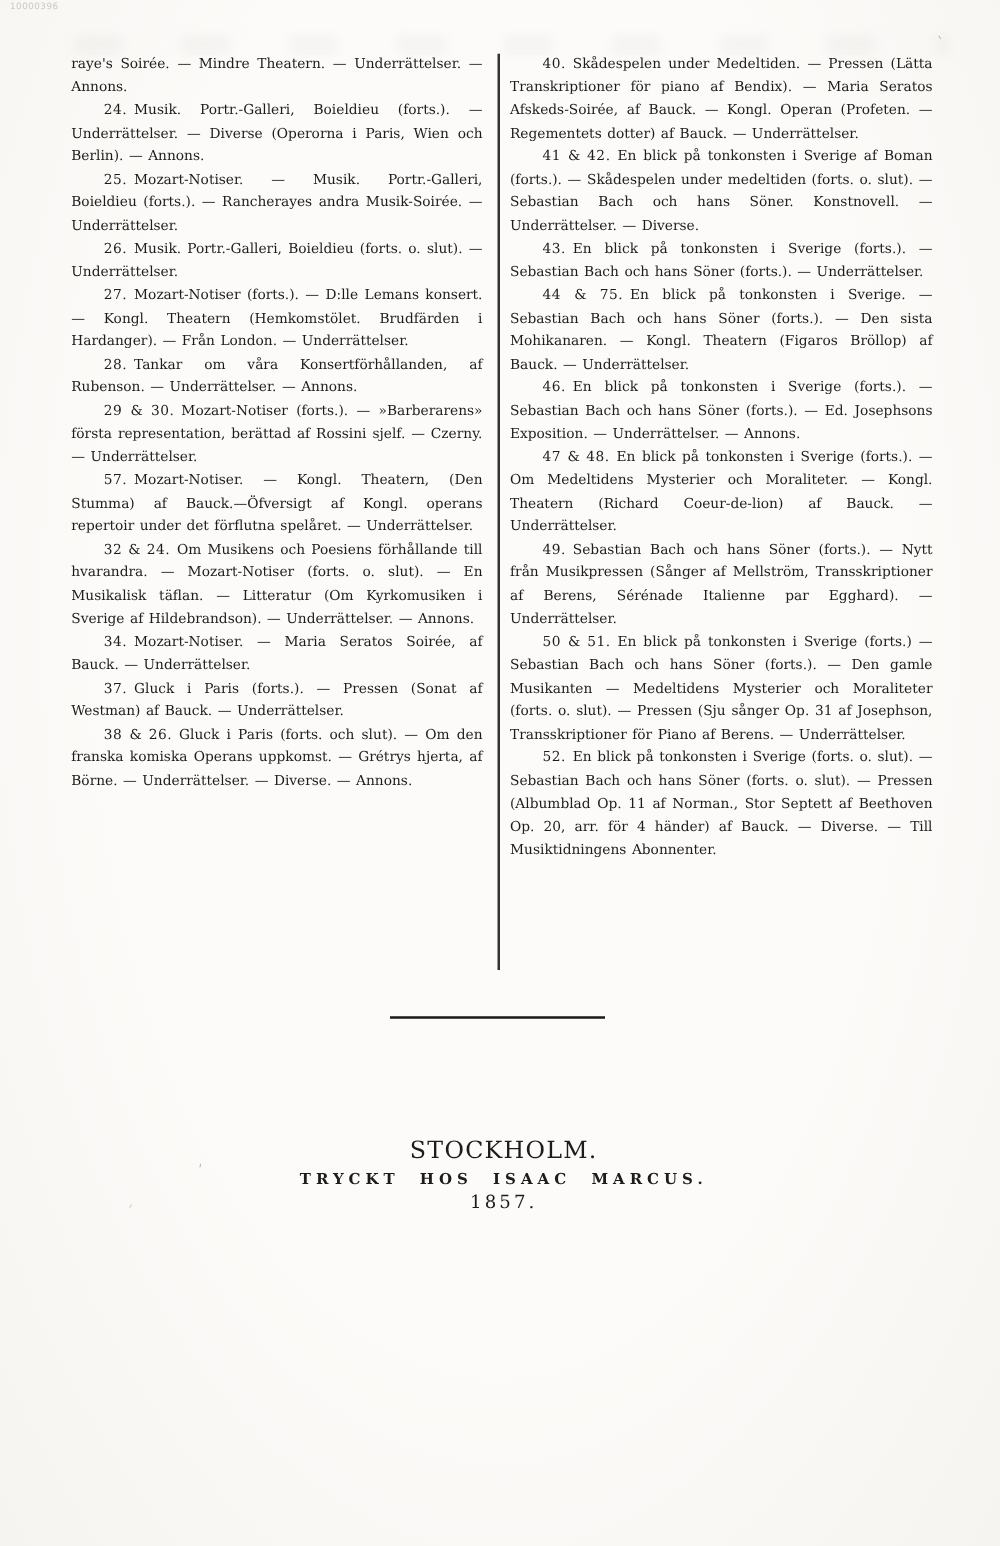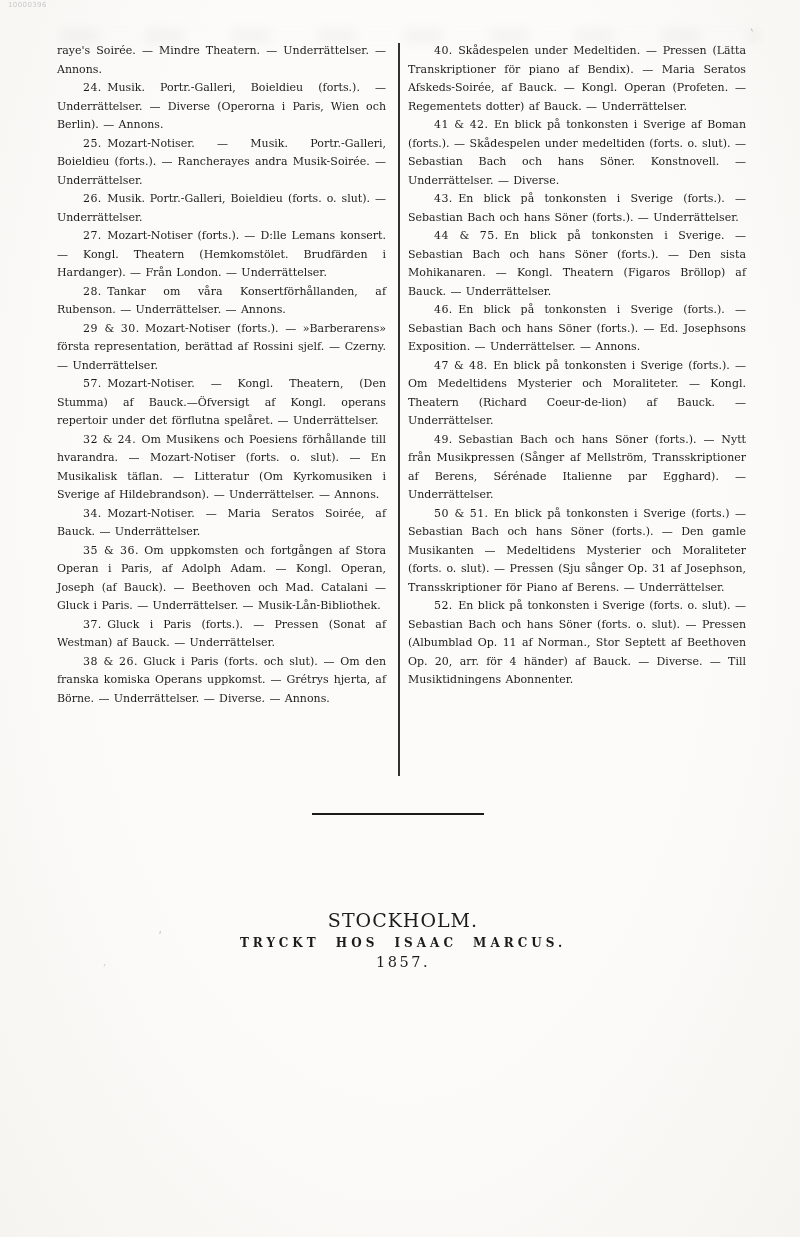--- a/index.html
+++ b/index.html
@@ -71,21 +71,20 @@
     <p class="entry cont">raye's Soirée. — Mindre Theatern. — Underrättelser. — Annons.</p>
     <p class="entry"><b>24</b><b>.</b> Musik. Portr.-Galleri, Boieldieu (forts.). — Underrättelser. — Diverse (Operorna i Paris, Wien och Berlin). — Annons.</p>
     <p class="entry"><b>25</b><b>.</b> Mozart-Notiser. — Musik. Portr.-Galleri, Boieldieu (forts.). — Rancherayes andra Musik-Soirée. — Underrättelser.</p>
     <p class="entry"><b>26</b><b>.</b> Musik. Portr.-Galleri, Boieldieu (forts. o. slut). — Underrättelser.</p>
     <p class="entry"><b>27</b><b>.</b> Mozart-Notiser (forts.). — D:lle Lemans konsert. — Kongl. Theatern (Hemkomstölet. Brudfärden i Hardanger). — Från London. — Underrättelser.</p>
     <p class="entry"><b>28</b><b>.</b> Tankar om våra Konsertförhållanden, af Rubenson. — Underrättelser. — Annons.</p>
     <p class="entry"><b>29</b> &amp; <b>30</b><b>.</b> Mozart-Notiser (forts.). — »Barberarens» första representation, berättad af Rossini sjelf. — Czerny. — Underrättelser.</p>
     <p class="entry"><b>57</b><b>.</b> Mozart-Notiser. — Kongl. Theatern, (Den Stumma) af Bauck.—Öfversigt af Kongl. operans repertoir under det förflutna spelåret. — Underrättelser.</p>
     <p class="entry"><b>32</b> &amp; <b>24</b><b>.</b> Om Musikens och Poesiens förhållande till hvarandra. — Mozart-Notiser (forts. o. slut). — En Musikalisk täflan. — Litteratur (Om Kyrkomusiken i Sverige af Hildebrandson). — Underrättelser. — Annons.</p>
     <p class="entry"><b>34</b><b>.</b> Mozart-Notiser. — Maria Seratos Soirée, af Bauck. — Underrättelser.</p>
-    <p class="entry"><b>35</b> &amp; <b>36</b><b>.</b> Om uppkomsten och fortgången af Stora Operan i Paris, af Adolph Adam. — Kongl. Operan, Joseph (af Bauck). — Beethoven och Mad. Catalani — Gluck i Paris. — Underrättelser. — Musik-Lån-Bibliothek.</p>
     <p class="entry"><b>37</b><b>.</b> Gluck i Paris (forts.). — Pressen (Sonat af Westman) af Bauck. — Underrättelser.</p>
     <p class="entry"><b>38</b> &amp; <b>26</b><b>.</b> Gluck i Paris (forts. och slut). — Om den franska komiska Operans uppkomst. — Grétrys hjerta, af Börne. — Underrättelser. — Diverse. — Annons.</p>
   </div>
 <div class="divider-v"></div>
 <div class="col col-right">
     <p class="entry"><b>40</b><b>.</b> Skådespelen under Medeltiden. — Pressen (Lätta Transkriptioner för piano af Bendix). — Maria Seratos Afskeds-Soirée, af Bauck. — Kongl. Operan (Profeten. — Regementets dotter) af Bauck. — Underrättelser.</p>
     <p class="entry"><b>41</b> &amp; <b>42</b><b>.</b> En blick på tonkonsten i Sverige af Boman (forts.). — Skådespelen under medeltiden (forts. o. slut). — Sebastian Bach och hans Söner. Konstnovell. — Underrättelser. — Diverse.</p>
     <p class="entry"><b>43</b><b>.</b> En blick på tonkonsten i Sverige (forts.). — Sebastian Bach och hans Söner (forts.). — Underrättelser.</p>
     <p class="entry"><b>44</b> &amp; <b>75</b><b>.</b> En blick på tonkonsten i Sverige. — Sebastian Bach och hans Söner (forts.). — Den sista Mohikanaren. — Kongl. Theatern (Figaros Bröllop) af Bauck. — Underrättelser.</p>
     <p class="entry"><b>46</b><b>.</b> En blick på tonkonsten i Sverige (forts.). — Sebastian Bach och hans Söner (forts.). — Ed. Josephsons Exposition. — Underrättelser. — Annons.</p>

